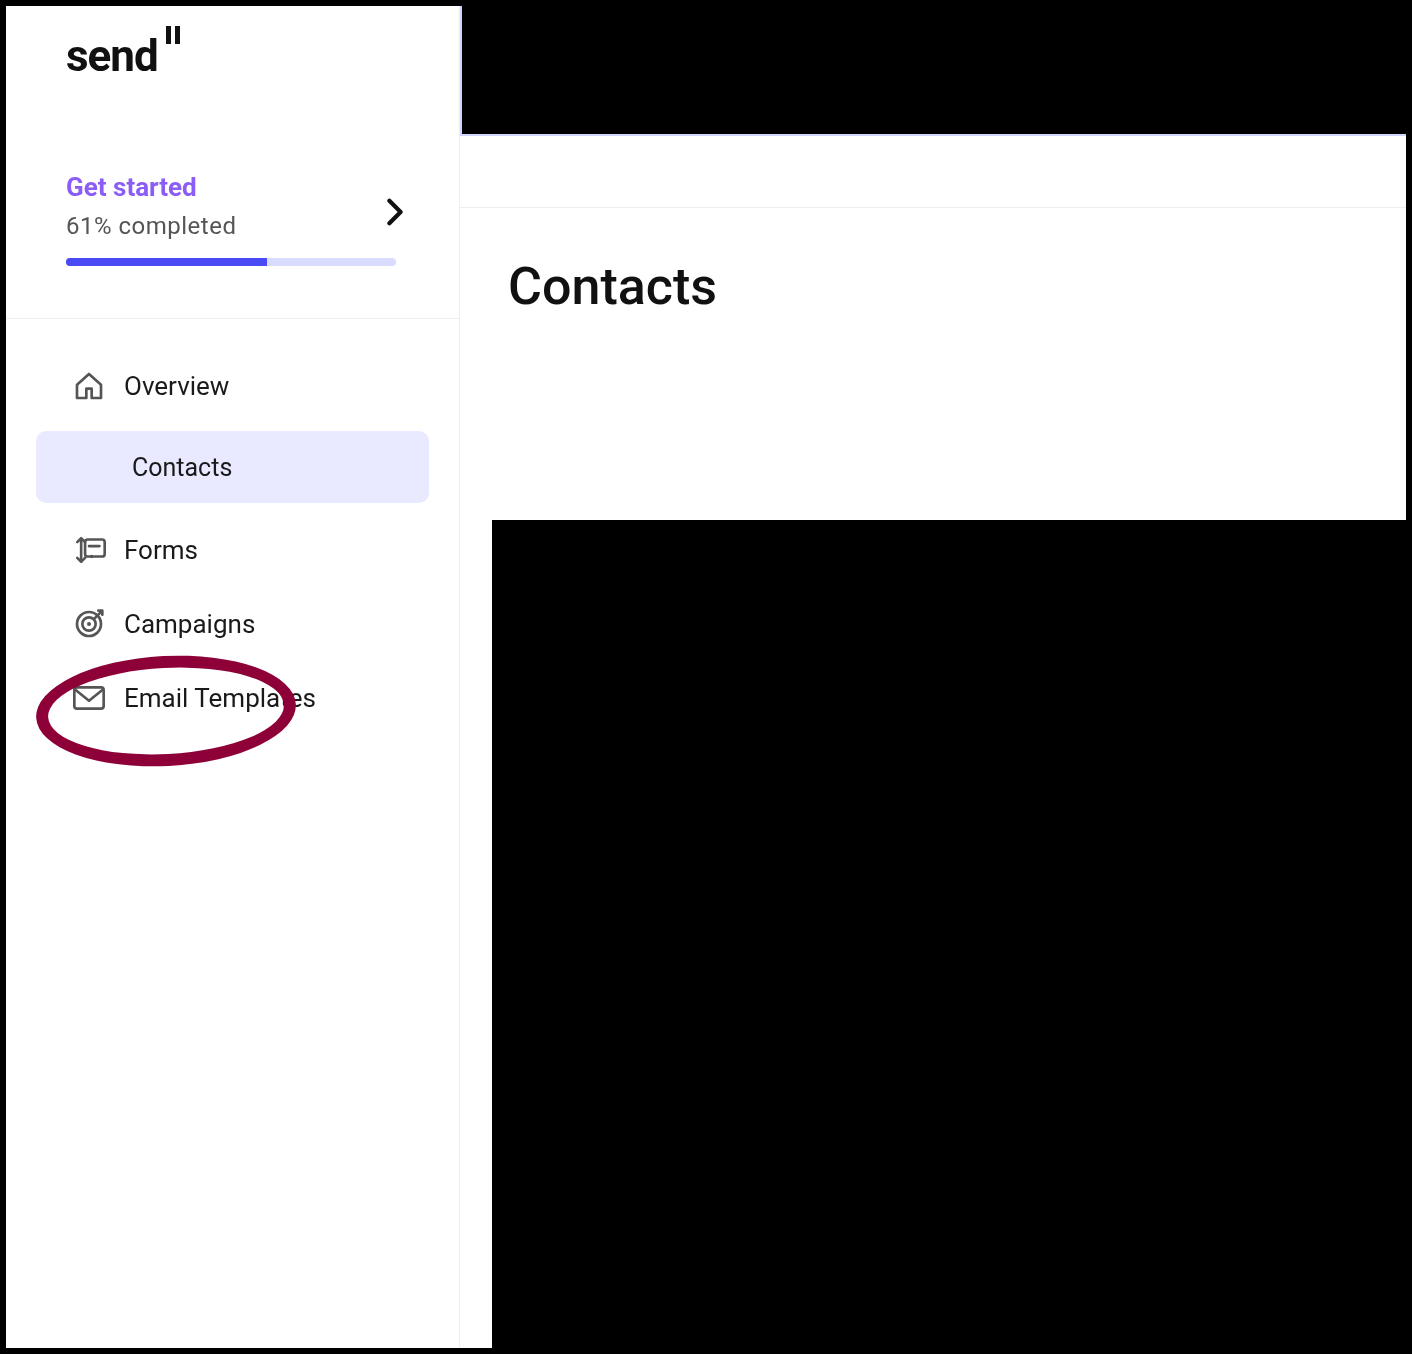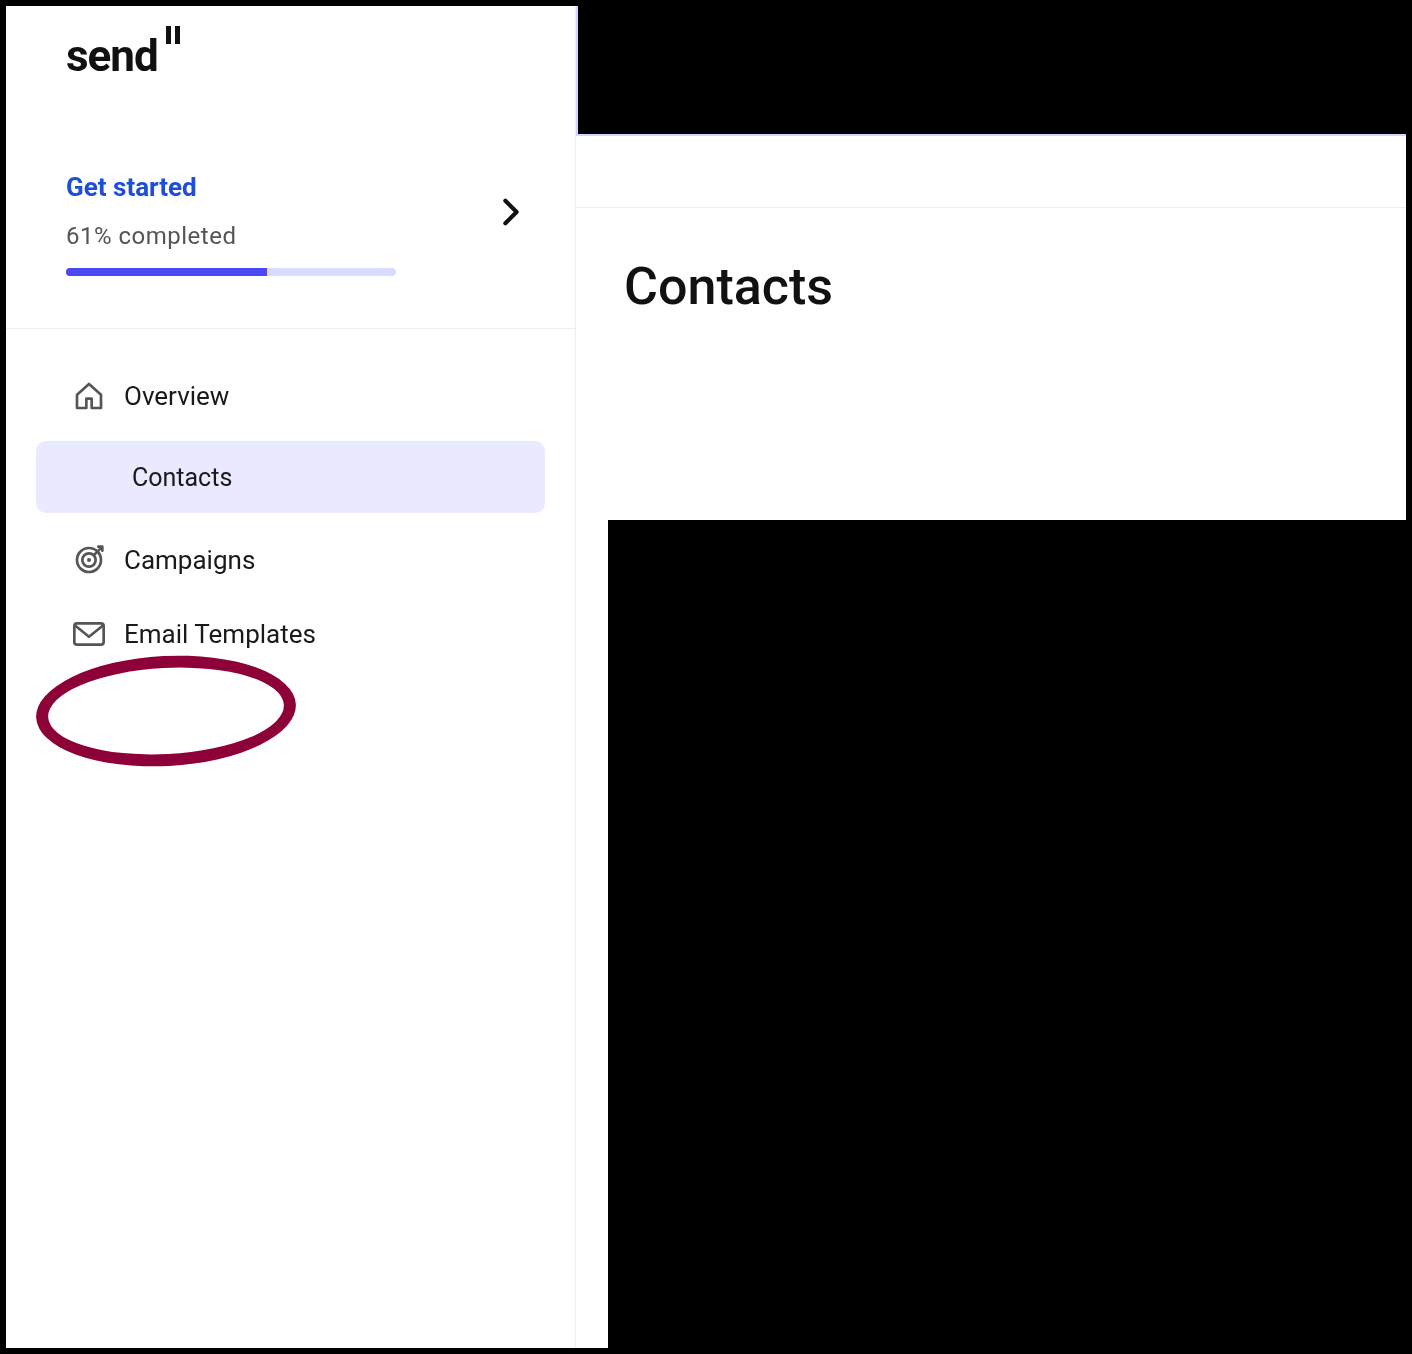--- a/index.html
+++ b/index.html
@@ -10,21 +10,21 @@
     height: 1354px;
     position: relative;
     border: 6px solid #000;
   }
   .app {
     display: flex;
     width: 100%;
     height: 100%;
   }
   .sidebar {
-    width: 570px;
+    width: 454px;
     background: #fff;
     border-right: 1px solid #eee;
     display: flex;
     flex-direction: column;
     padding-top: 24px;
   }
   .logo {
     padding: 0 0 0 60px;
     margin-bottom: 90px;
   }
@@ -51,22 +51,22 @@
   }
   .get-started {
     padding: 0 40px 0 60px;
     position: relative;
     cursor: pointer;
     margin-bottom: 24px;
   }
   .get-started-title {
     font-size: 26px;
     font-weight: 700;
-    color: #1d4ed8;
-    margin-bottom: 20px;
+    color: #8b5cf6;
+    margin-bottom: 10px;
   }
   .get-started-sub {
     font-size: 24px;
     color: #555;
     letter-spacing: 0.5px;
     margin-bottom: 18px;
   }
   .get-started-chevron {
     position: absolute;
     right: 55px;
@@ -234,20 +234,33 @@
         <span class="nav-item-label">Overview</span>
       </div>
 
 
       <div class="sub-items">
         <div class="sub-item active">
           <span>Contacts</span>
         </div>
       </div>
 
+      <div class="nav-item">
+        <span class="nav-icon">
+          <svg width="34" height="32" viewBox="0 0 26 24" fill="none">
+            <rect x="10" y="4" width="15" height="13" rx="2" stroke="#555" stroke-width="2"></rect>
+            <path d="M13 9 H21" stroke="#555" stroke-width="2" stroke-linecap="round"></path>
+            <path d="M7 4 V20" stroke="#555" stroke-width="2" stroke-linecap="round"></path>
+            <path d="M4 6 L7 3 L10 6" stroke="#555" stroke-width="2" stroke-linecap="round" stroke-linejoin="round" fill="none"></path>
+            <path d="M4 18 L7 21 L10 18" stroke="#555" stroke-width="2" stroke-linecap="round" stroke-linejoin="round" fill="none"></path>
+            <circle cx="15" cy="17" r="1.3" fill="#555"></circle>
+          </svg>
+        </span>
+        <span class="nav-item-label">Forms</span>
+      </div>
 
       <div class="nav-item">
         <span class="nav-icon">
           <svg width="32" height="32" viewBox="0 0 24 24" fill="none">
             <circle cx="12" cy="12" r="9" stroke="#555" stroke-width="2"></circle>
             <circle cx="12" cy="12" r="5" stroke="#555" stroke-width="2"></circle>
             <circle cx="12" cy="12" r="1.5" fill="#555"></circle>
             <path d="M16 8 L22 2 M19 2 H22 V5" stroke="#555" stroke-width="2" stroke-linecap="round" stroke-linejoin="round"></path>
           </svg>
         </span>

